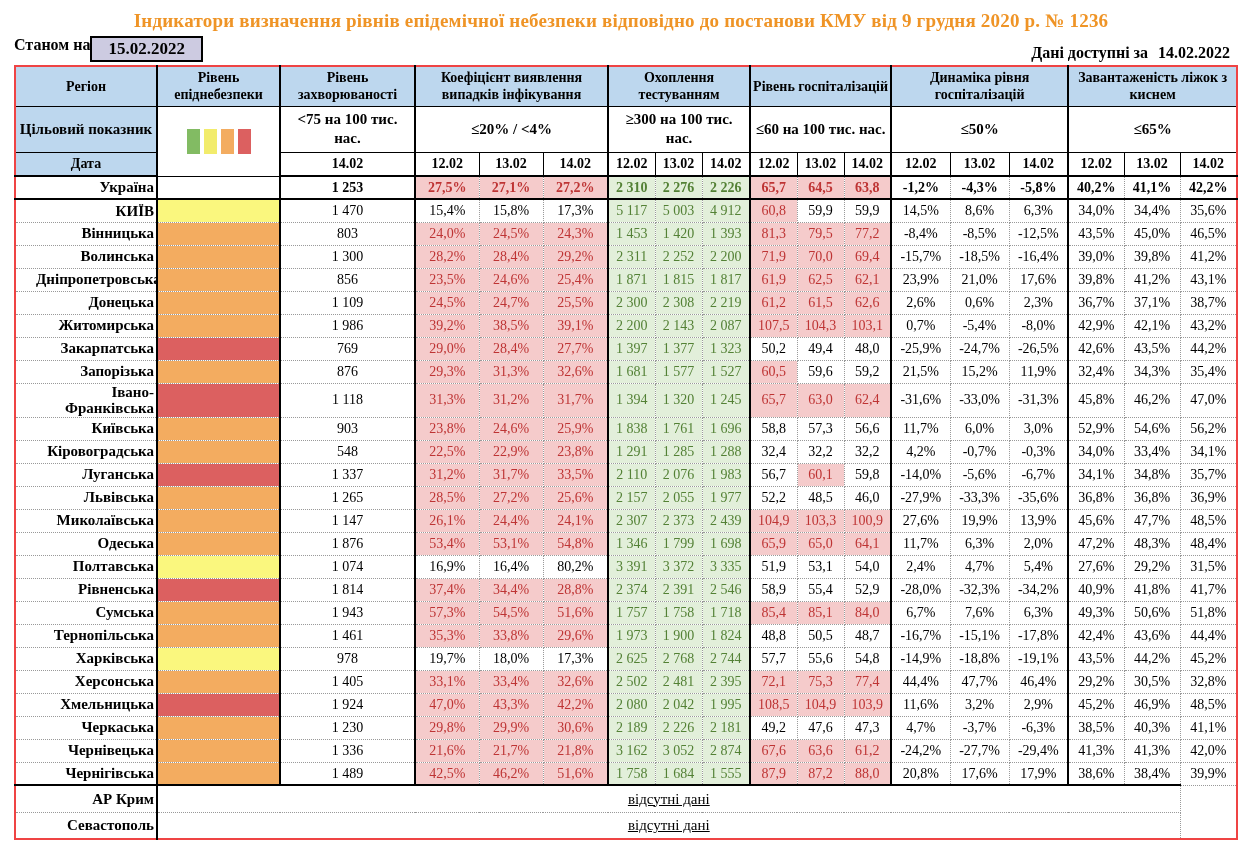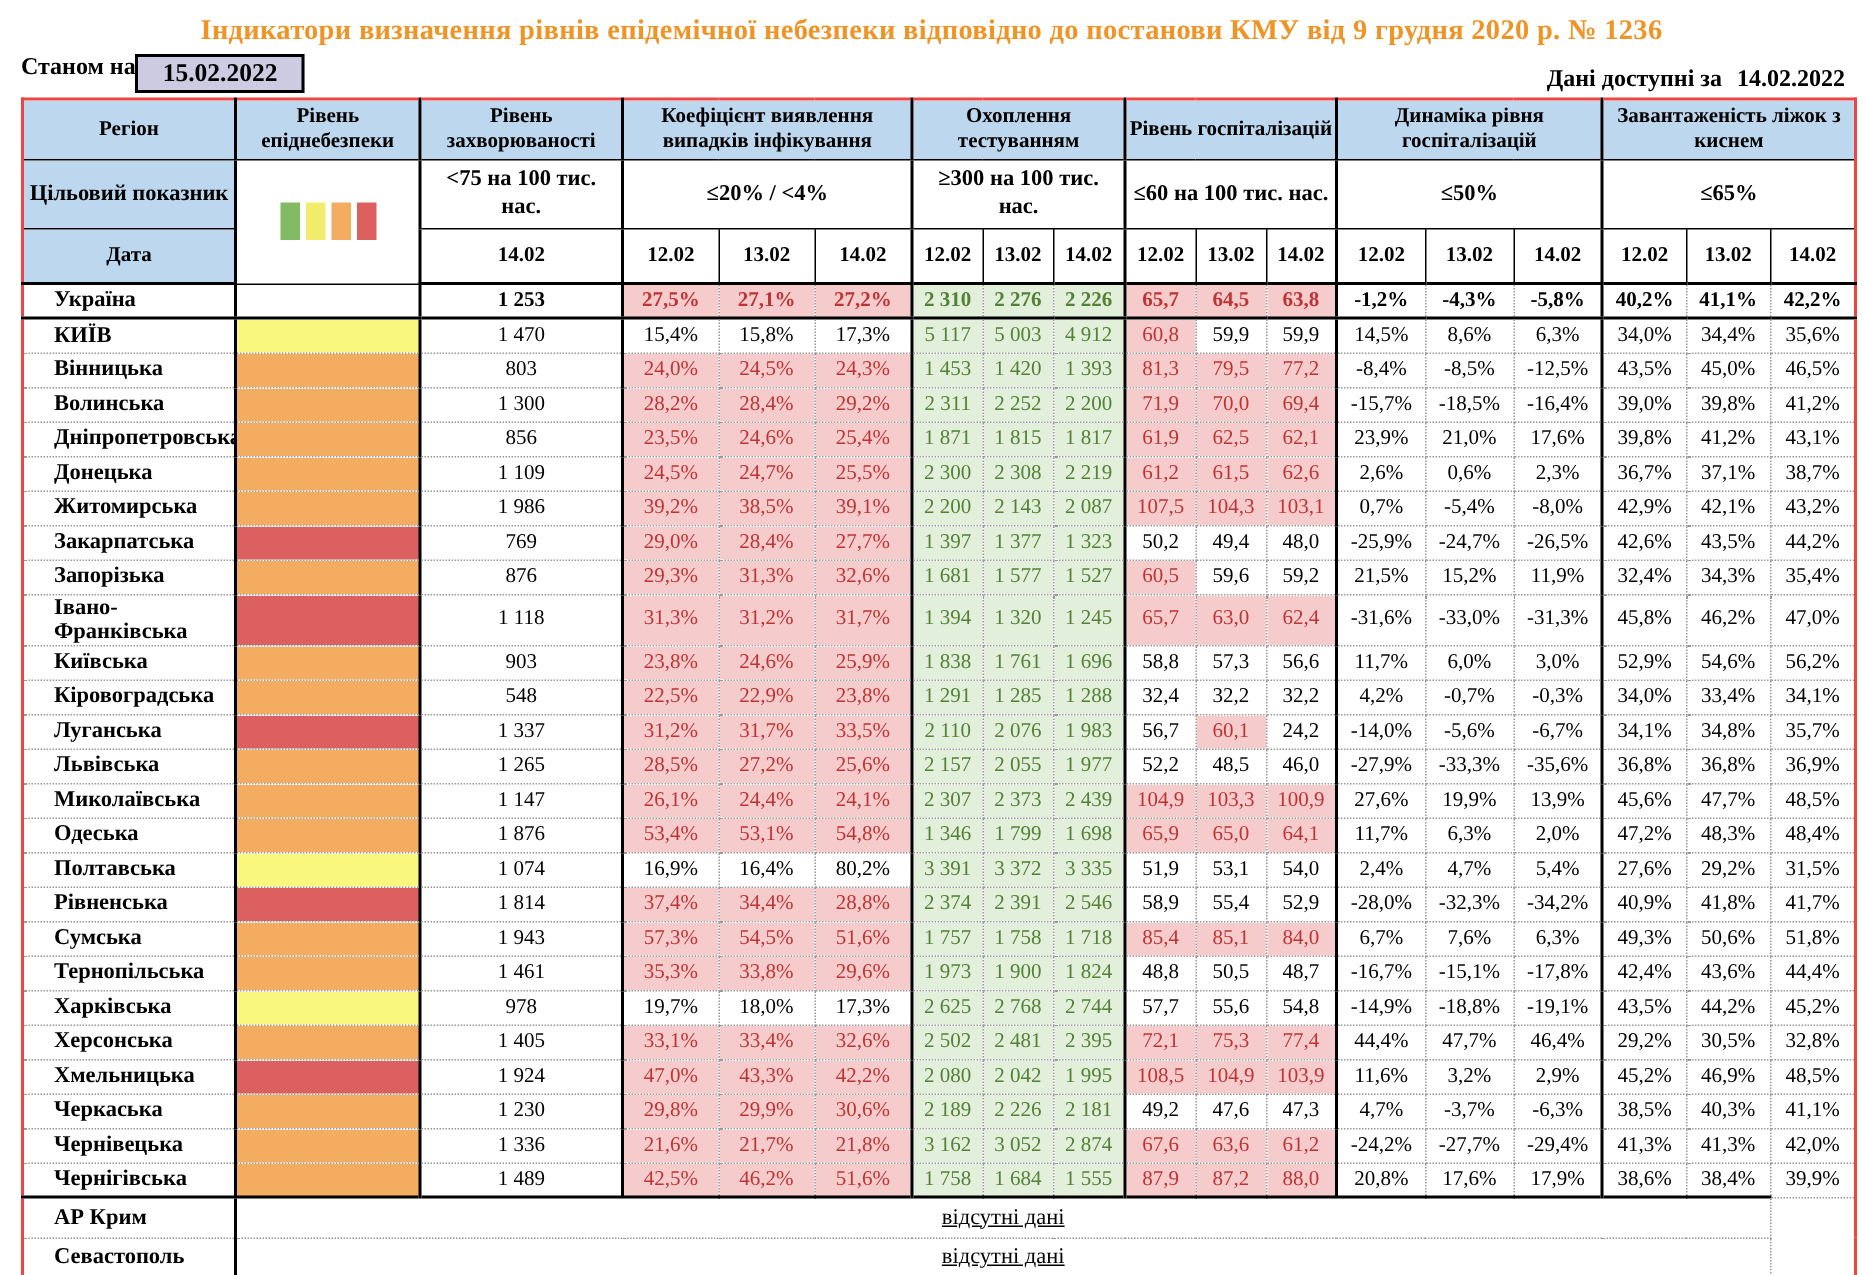--- a/index.html
+++ b/index.html
@@ -37,30 +37,30 @@
     border-collapse:collapse;table-layout:fixed;width:1222px;margin-left:14px;
     border:2px solid #ef4444;
   }
   th,td{overflow:hidden;white-space:normal;}
   thead th{
     background:var(--header-blue);font-weight:bold;font-size:14px;text-align:center;
     border:1px solid #000;padding:1px 2px;line-height:1.25;
   }
   thead tr.h1 th{height:40px;}
   thead tr.h2 th{height:46px;font-size:15px;}
-  thead tr.h3 th{height:37px;border-bottom:2px solid #000;}
+  thead tr.h3 th{height:24px;border-bottom:2px solid #000;}
   thead th.white{background:#fff;}
   .gl{border-left:2px solid #000 !important;}
   tbody td{
     font-size:14px;text-align:center;height:23px;padding:0 2px;
     border-right:1px dotted #999;border-bottom:1px dotted #999;
     background:#fff;line-height:1.1;
   }
   td.region-cell{
-    text-align:left;font-weight:bold;padding-left:20px;font-size:15px;
+    text-align:right;font-weight:bold;padding-left:20px;font-size:15px;
     border-right:none;
   }
   tr.summary td{font-weight:bold;border-bottom:2px solid #000;}
   td.alert{background:var(--alert-bg);color:var(--alert-text);}
   td.ok{background:var(--ok-bg);color:var(--ok-text);}
   tr.no-data-row td{height:27px;font-size:15px;}
   tr.no-data-row.first td{border-top:2px solid #000;}
   td.nodata{text-align:center;font-weight:normal;text-decoration:underline;}
   .legend-wrap{display:flex;justify-content:center;align-items:center;gap:4px;height:100%;}
   .sw{display:inline-block;width:13px;height:25px;}
@@ -396,21 +396,21 @@
         <td class="danger-cell gl" style="background: rgb(220, 96, 96);"></td>
         <td class="gl">1 337</td>
         <td class="gl alert">31,2%</td>
         <td class="alert">31,7%</td>
         <td class="alert">33,5%</td>
         <td class="gl ok">2 110</td>
         <td class="ok">2 076</td>
         <td class="ok">1 983</td>
         <td class="gl ">56,7</td>
         <td class="alert">60,1</td>
-        <td>24,2</td>
+        <td>59,8</td>
         <td class="gl">-14,0%</td>
         <td>-5,6%</td>
         <td>-6,7%</td>
         <td class="gl">34,1%</td>
         <td>34,8%</td>
         <td>35,7%</td>
       </tr>
       <tr class="data-row">
         <td class="region-cell">Львівська</td>
         <td class="danger-cell gl" style="background: rgb(243, 172, 96);"></td>

